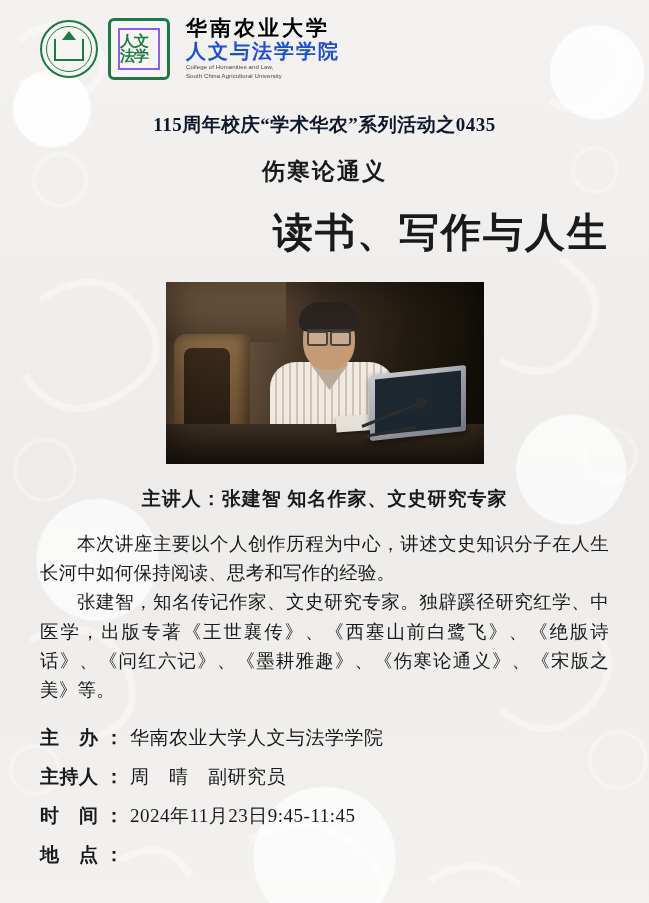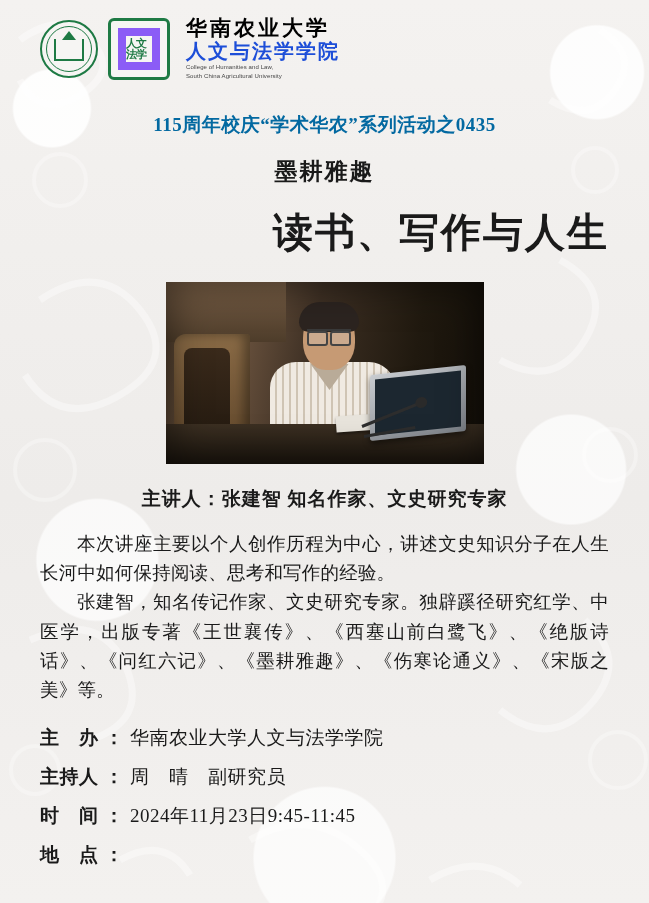--- a/index.html
+++ b/index.html
@@ -92,26 +92,26 @@
     height: 56px;
     border: 3px solid #1e7a44;
     border-radius: 6px;
     position: relative;
     flex: 0 0 auto;
     background: #f6f5f3;
   }
   .logo-seal .seal-inner {
     position: absolute;
     inset: 7px;
-    border: 8px solid #8b5cf6;
+    border: 2px solid #8b5cf6;
     display: flex;
     align-items: center;
     justify-content: center;
     font-family: "Liberation Serif", serif;
-    font-size: 11px;
+    font-size: 15px;
     line-height: 1;
     color: #1e7a44;
     letter-spacing: -1px;
     font-weight: bold;
   }
   .logo-text {
     margin-left: 6px;
     line-height: 1.05;
   }
   .logo-text .cn1 {
@@ -133,21 +133,21 @@
     color: #444;
     letter-spacing: 0.1px;
     font-family: "Liberation Sans", sans-serif;
     margin-top: 2px;
     line-height: 1.25;
   }
 
   
   .series-line {
     text-align: center;
-    color: #0369a1;
+    color: #0f172a;
     font-weight: bold;
     font-size: 19px;
     margin-top: 28px;
     letter-spacing: 0.5px;
   }
   .subject {
     text-align: center;
     font-weight: bold;
     font-size: 23px;
     margin-top: 18px;
@@ -392,21 +392,21 @@
     </div>
     <div class="logo-text">
       <div class="cn1">华南农业大学</div>
       <div class="cn2">人文与法学学院</div>
       <div class="en">College of Humanities and Law,</div>
       <div class="en">South China Agricultural University</div>
     </div>
   </div>
 
   <div class="series-line">115周年校庆“学术华农”系列活动之0435</div>
-  <div class="subject">墨耕雅趣</div>
+  <div class="subject">伤寒论通义</div>
   <div class="main-title">读书、写作与人生</div>
 
   <div class="photo-wrap">
     <div class="photo">
       <div class="ph-bg"></div>
       <div class="ph-wallL"></div>
       <div class="ph-chair"></div>
       <div class="ph-body"></div>
       <div class="ph-collar"></div>
       <div class="ph-head-wrap">

